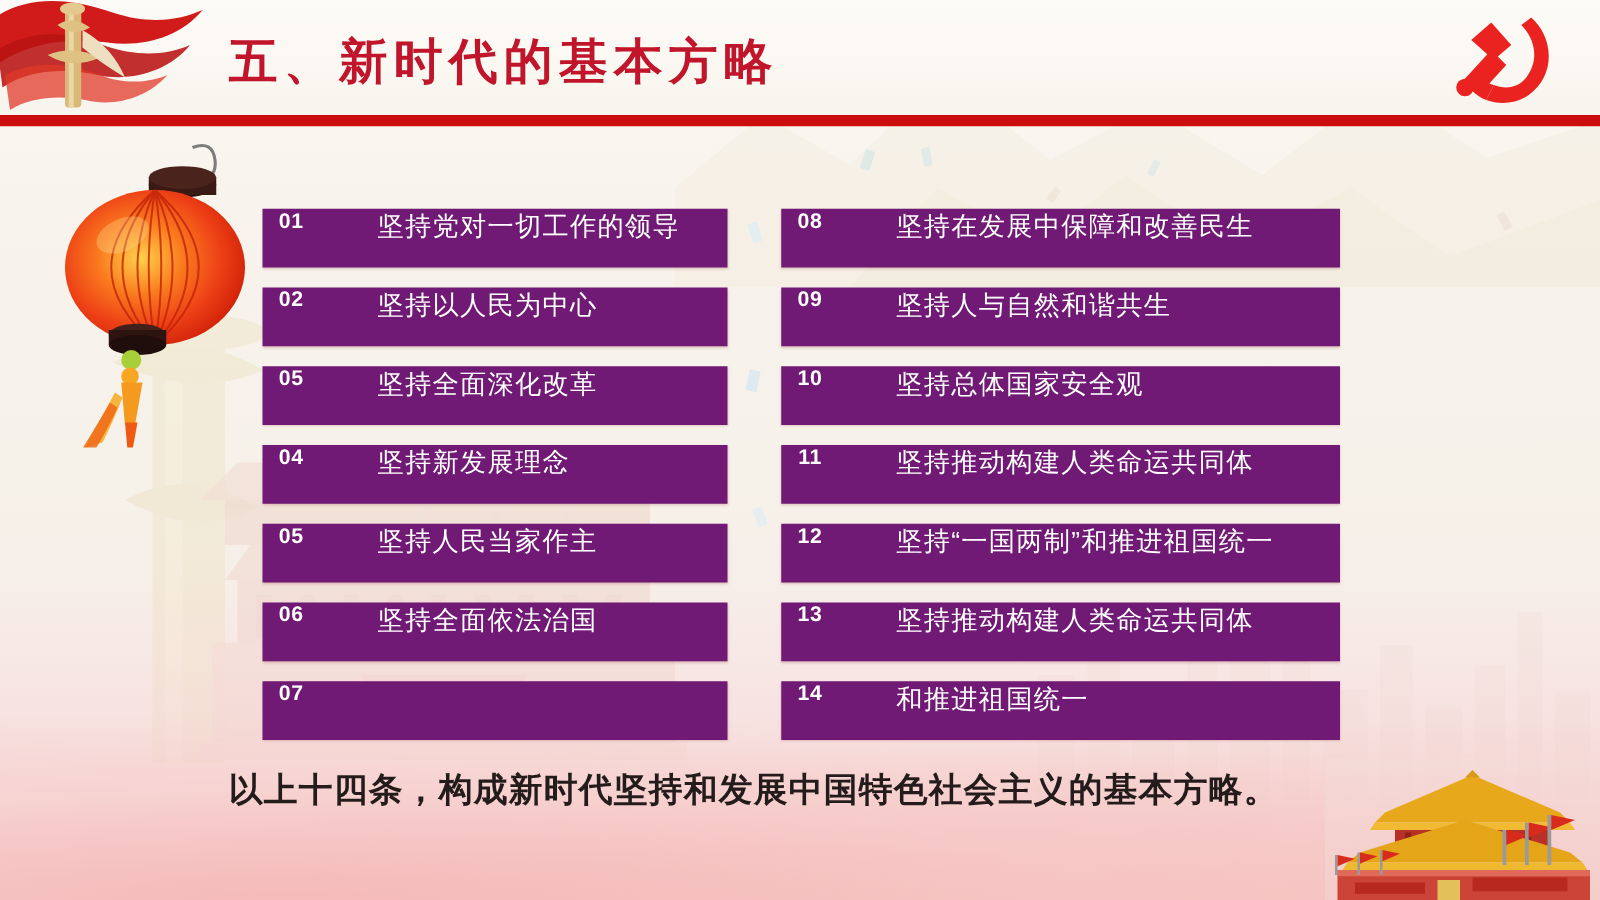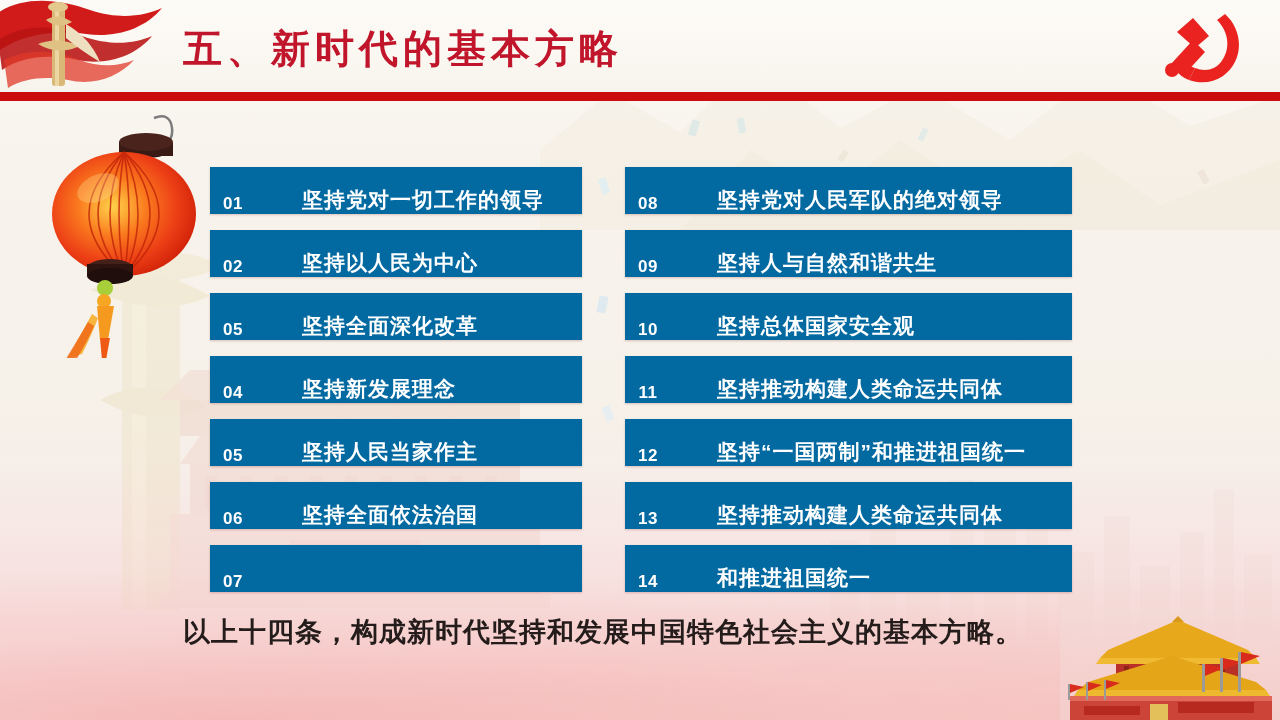--- a/index.html
+++ b/index.html
@@ -141,24 +141,24 @@
     width: 1280px;
     height: 720px;
   }
   .column { position: absolute; }
   .col-left  { left: 210px; top: 167px; width: 372px; }
   .col-right { left: 625px; top: 167px; width: 447px; }
 
   .item {
     position: relative;
     display: flex;
-    align-items: flex-end;
+    align-items: flex-start;
     height: 47px;
     margin-bottom: 16px;
-    background: #0369a1;
+    background: #701a75;
     box-shadow: 0 1px 2px rgba(120,20,20,.22);
   }
   .item-num {
     flex: 0 0 46px;
     display: flex;
     align-items: center;
     justify-content: center;
     color: #ffffff;
     font-size: 17px;
     font-weight: 700;
@@ -169,24 +169,23 @@
     margin: 4px 0;
     background: rgba(255,255,255,.92);
   }
   .item-text {
     flex: 1 1 auto;
     display: flex;
     align-items: center;
     padding-left: 44px;
     color: #ffffff;
     font-size: 21px;
-    font-weight: 700;
+    font-weight: 400;
     letter-spacing: 1px;
     white-space: nowrap;
-    margin-top: 40px;
   }
 
   
   .caption {
     position: absolute;
     left: 183px;
     top: 614px;
     width: 900px;
     font-family: Liberation Mono, monospace;
     font-size: 27px;
@@ -399,21 +398,21 @@
       <div class="item">
         <div class="item-num">07</div>
         <div class="item-div"></div>
       </div>
     </div>
 
     <div class="column col-right">
       <div class="item">
         <div class="item-num">08</div>
         <div class="item-div"></div>
-        <div class="item-text">坚持党对人民军队的绝对领导</div>
+        <div class="item-text">坚持在发展中保障和改善民生</div>
       </div>
       <div class="item">
         <div class="item-num">09</div>
         <div class="item-div"></div>
         <div class="item-text">坚持人与自然和谐共生</div>
       </div>
       <div class="item">
         <div class="item-num">10</div>
         <div class="item-div"></div>
         <div class="item-text">坚持总体国家安全观</div>

